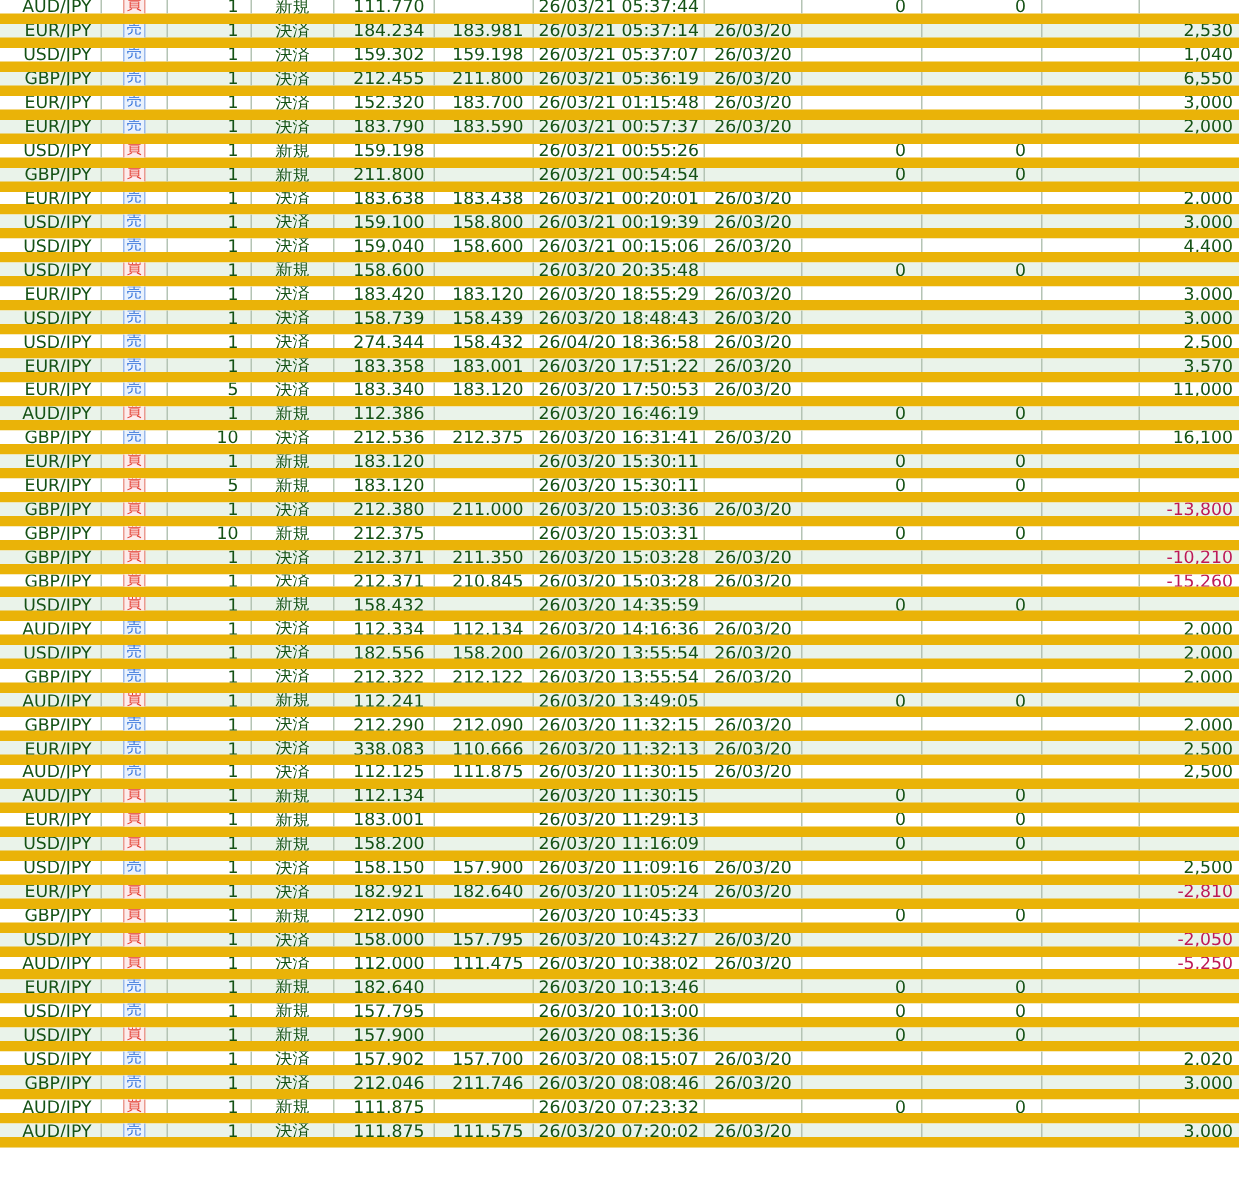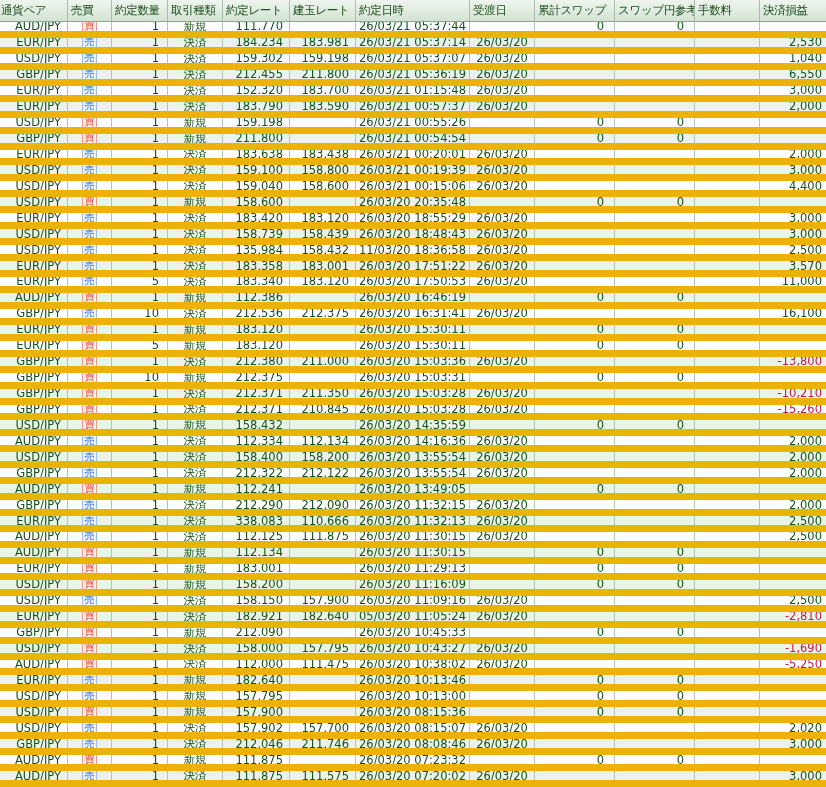--- a/index.html
+++ b/index.html
@@ -38,34 +38,20 @@
   .badge{display:inline-flex;align-items:center;justify-content:center;
          width:13px;height:13px;font-size:10px;line-height:1;border-radius:1px;}
   .badge.buy{color:#e23a2e;background:#fdecec;border:1px solid #eb9a90;}
   .badge.sell{color:#2b6cd9;background:#eaf2fd;border:1px solid #9bb9ea;}
 </style>
 </head>
 <body>
 
 <div class="app">
   <div class="table">
-    <div class="thead">
-        <div class="th c-pair">通貨ペア</div>
-        <div class="th c-side">売買</div>
-        <div class="th c-qty">約定数量</div>
-        <div class="th c-type">取引種類</div>
-        <div class="th c-rate">約定レート</div>
-        <div class="th c-open_rate">建玉レート</div>
-        <div class="th c-datetime">約定日時</div>
-        <div class="th c-delivery">受渡日</div>
-        <div class="th c-swap">累計スワップ</div>
-        <div class="th c-swap_ref">スワップ円参考</div>
-        <div class="th c-fee">手数料</div>
-        <div class="th c-pl">決済損益</div>
-      </div>
     <div class="tbody">
         <div class="tr">
           <div class="td c-pair">AUD/JPY</div>
           <div class="td c-side">
             <span class="badge buy">買</span>
           </div>
           <div class="td c-qty">1</div>
           <div class="td c-type">新規</div>
           <div class="td c-rate">111.770</div>
           <div class="td c-open_rate"></div>
@@ -284,23 +270,23 @@
           <div class="td c-fee"></div>
           <div class="td c-pl">3,000</div>
         </div>
         <div class="tr">
           <div class="td c-pair">USD/JPY</div>
           <div class="td c-side">
             <span class="badge sell">売</span>
           </div>
           <div class="td c-qty">1</div>
           <div class="td c-type">決済</div>
-          <div class="td c-rate">135.984</div>
+          <div class="td c-rate">274.344</div>
           <div class="td c-open_rate">158.432</div>
-          <div class="td c-datetime">11/03/20 18:36:58</div>
+          <div class="td c-datetime">26/04/20 18:36:58</div>
           <div class="td c-delivery">26/03/20</div>
           <div class="td c-swap"></div>
           <div class="td c-swap_ref"></div>
           <div class="td c-fee"></div>
           <div class="td c-pl">2,500</div>
         </div>
         <div class="tr alt">
           <div class="td c-pair">EUR/JPY</div>
           <div class="td c-side">
             <span class="badge sell">売</span>
@@ -492,21 +478,21 @@
           <div class="td c-fee"></div>
           <div class="td c-pl">2,000</div>
         </div>
         <div class="tr alt">
           <div class="td c-pair">USD/JPY</div>
           <div class="td c-side">
             <span class="badge sell">売</span>
           </div>
           <div class="td c-qty">1</div>
           <div class="td c-type">決済</div>
-          <div class="td c-rate">158.400</div>
+          <div class="td c-rate">182.556</div>
           <div class="td c-open_rate">158.200</div>
           <div class="td c-datetime">26/03/20 13:55:54</div>
           <div class="td c-delivery">26/03/20</div>
           <div class="td c-swap"></div>
           <div class="td c-swap_ref"></div>
           <div class="td c-fee"></div>
           <div class="td c-pl">2,000</div>
         </div>
         <div class="tr">
           <div class="td c-pair">GBP/JPY</div>
@@ -654,21 +640,21 @@
         </div>
         <div class="tr alt">
           <div class="td c-pair">EUR/JPY</div>
           <div class="td c-side">
             <span class="badge buy">買</span>
           </div>
           <div class="td c-qty">1</div>
           <div class="td c-type">決済</div>
           <div class="td c-rate">182.921</div>
           <div class="td c-open_rate">182.640</div>
-          <div class="td c-datetime">05/03/20 11:05:24</div>
+          <div class="td c-datetime">26/03/20 11:05:24</div>
           <div class="td c-delivery">26/03/20</div>
           <div class="td c-swap"></div>
           <div class="td c-swap_ref"></div>
           <div class="td c-fee"></div>
           <div class="td c-pl neg">-2,810</div>
         </div>
         <div class="tr">
           <div class="td c-pair">GBP/JPY</div>
           <div class="td c-side">
             <span class="badge buy">買</span>
@@ -691,21 +677,21 @@
           </div>
           <div class="td c-qty">1</div>
           <div class="td c-type">決済</div>
           <div class="td c-rate">158.000</div>
           <div class="td c-open_rate">157.795</div>
           <div class="td c-datetime">26/03/20 10:43:27</div>
           <div class="td c-delivery">26/03/20</div>
           <div class="td c-swap"></div>
           <div class="td c-swap_ref"></div>
           <div class="td c-fee"></div>
-          <div class="td c-pl neg">-1,690</div>
+          <div class="td c-pl neg">-2,050</div>
         </div>
         <div class="tr">
           <div class="td c-pair">AUD/JPY</div>
           <div class="td c-side">
             <span class="badge buy">買</span>
           </div>
           <div class="td c-qty">1</div>
           <div class="td c-type">決済</div>
           <div class="td c-rate">112.000</div>
           <div class="td c-open_rate">111.475</div>

